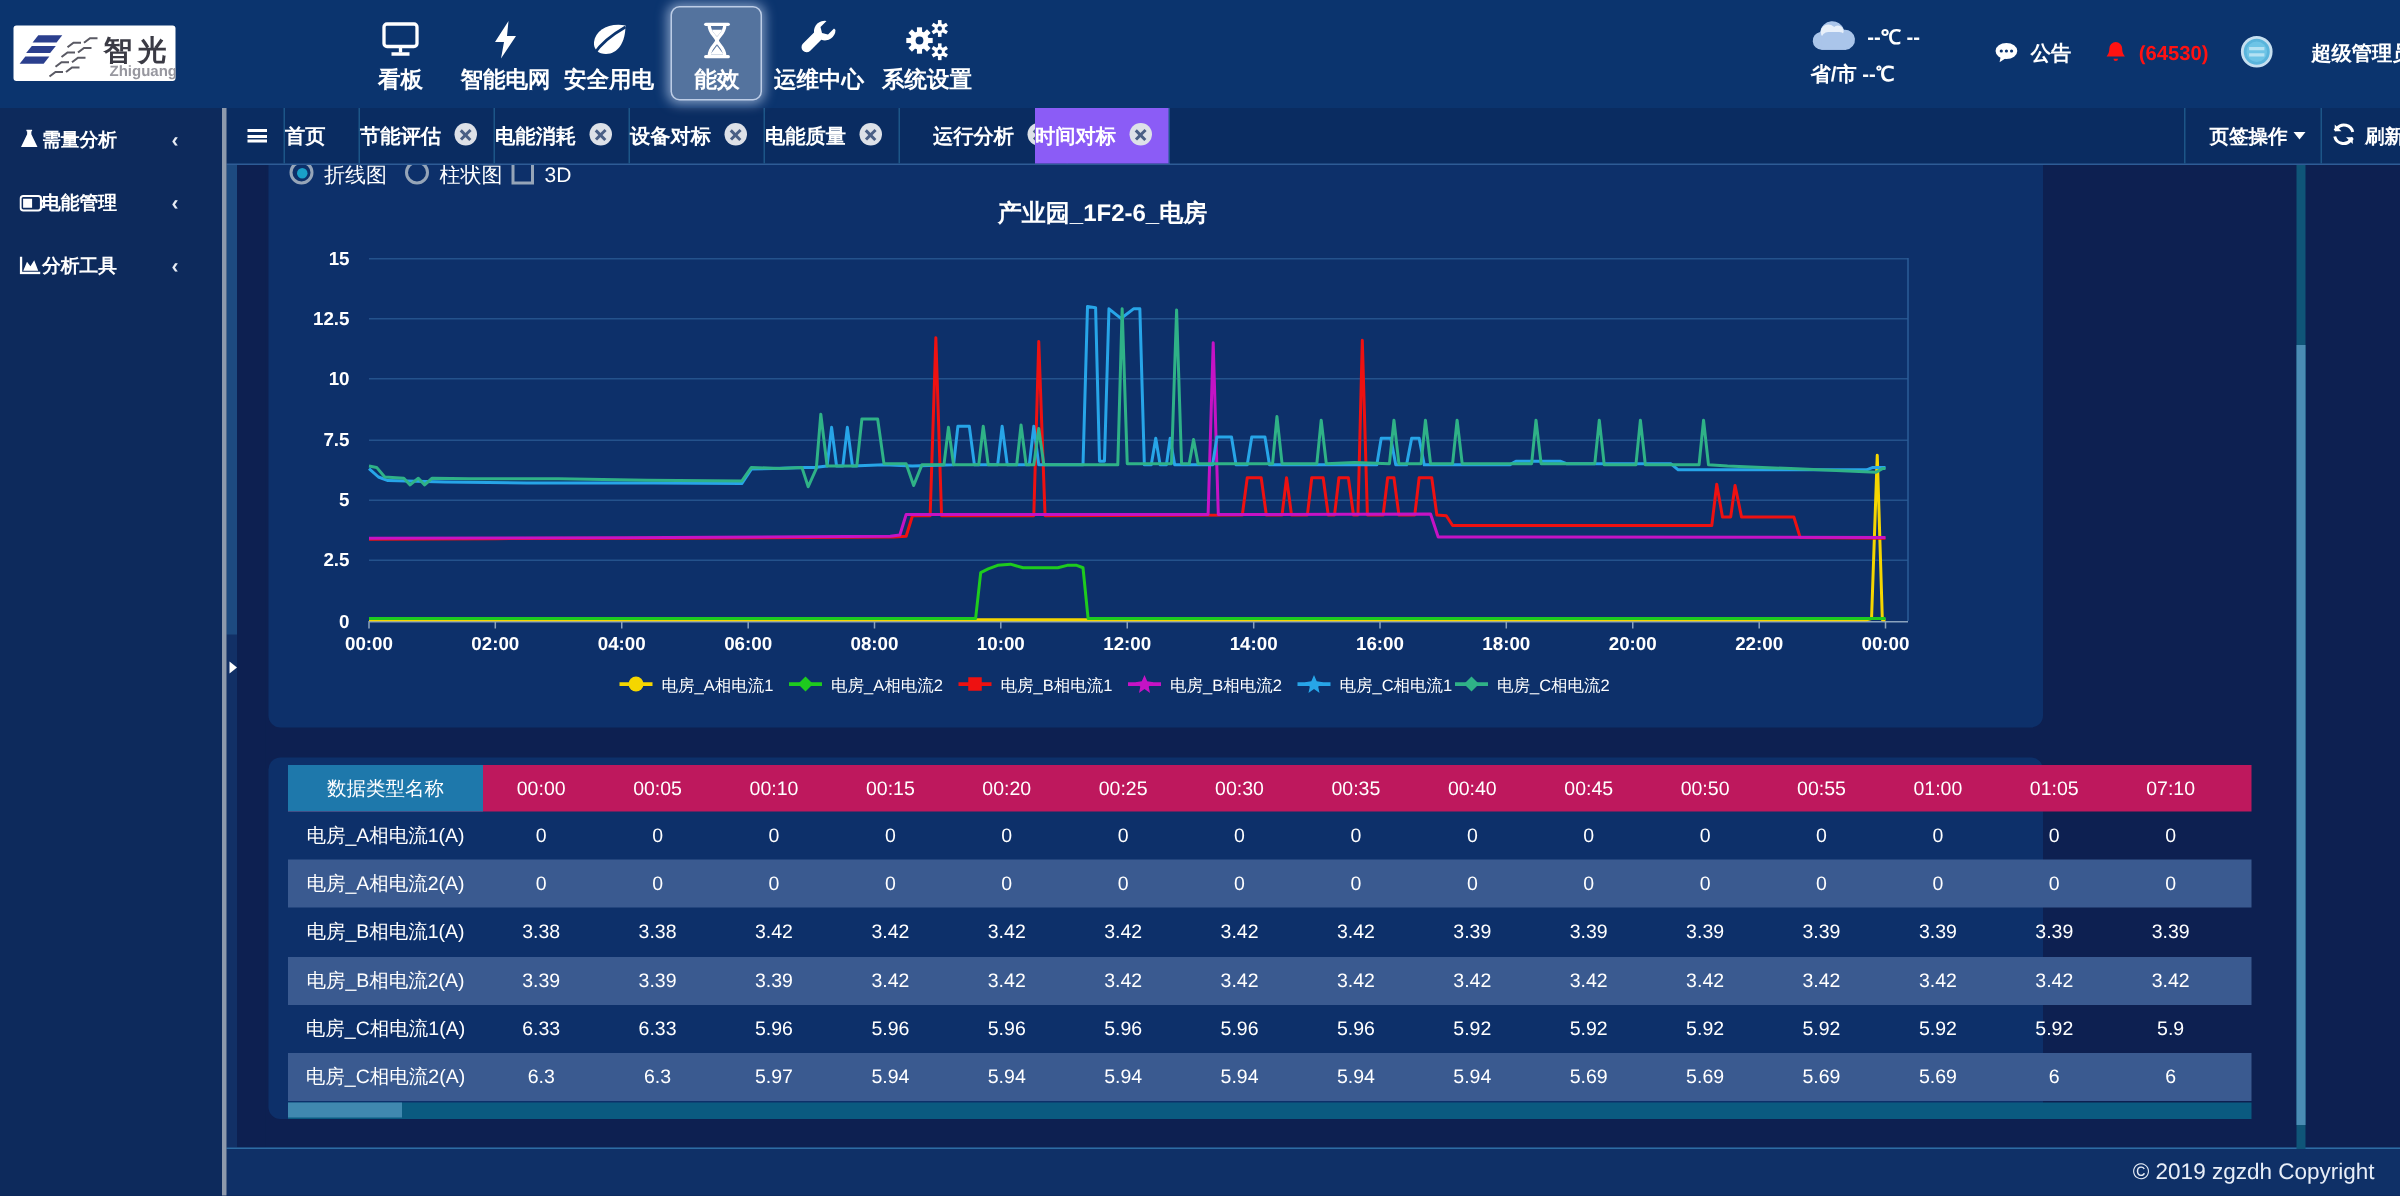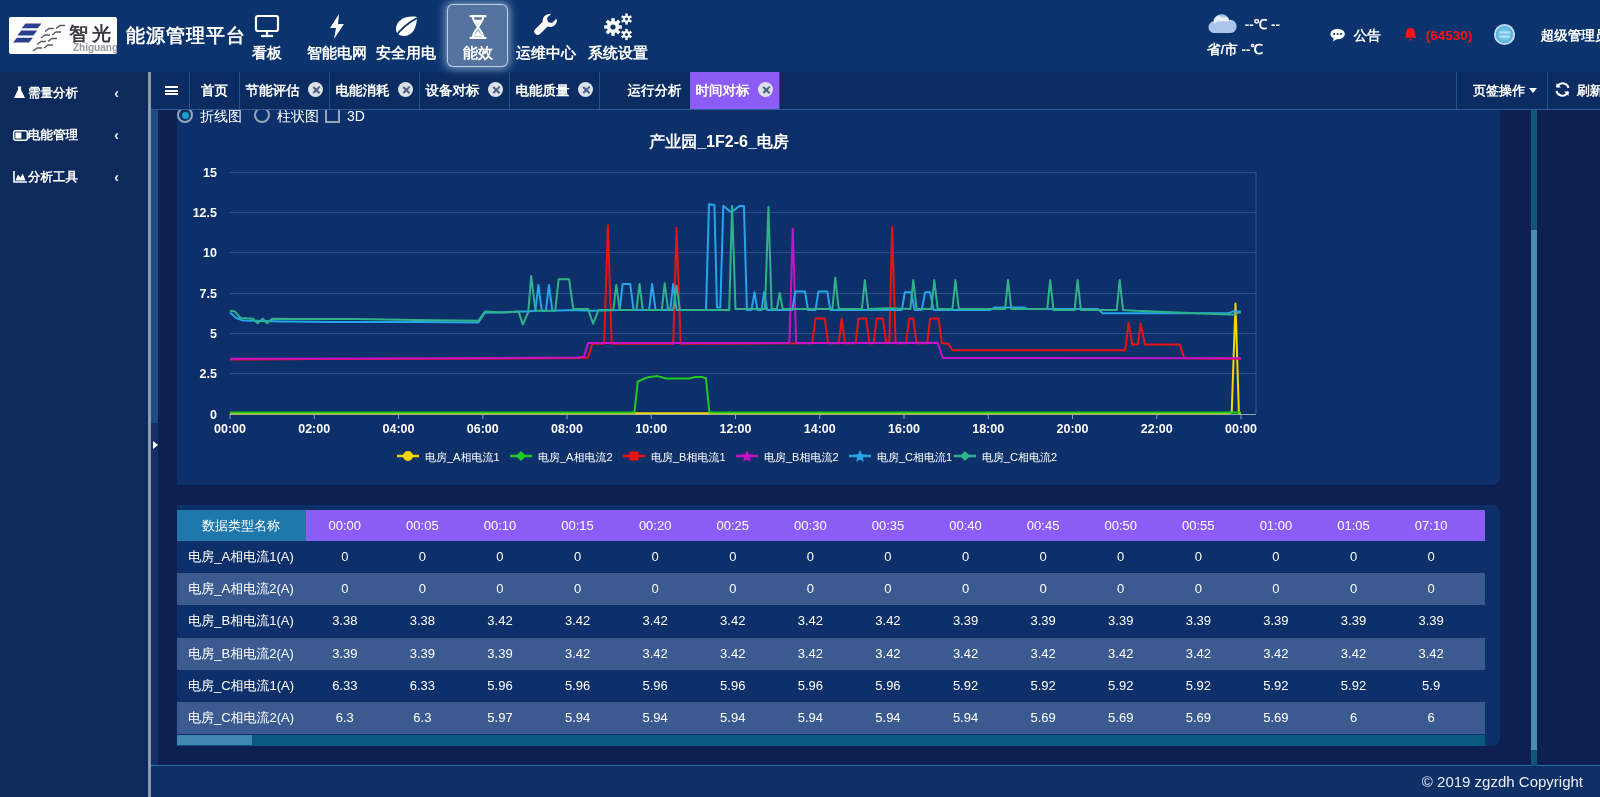--- a/index.html
+++ b/index.html
@@ -9,21 +9,21 @@
 #header{position:absolute;left:0;top:0;width:1600px;height:72px;background:#0b346e;z-index:30}
 #logo{position:absolute;left:9px;top:17px;width:108px;height:37px;background:#fff;border-radius:2px}
 #apptitle{position:absolute;left:126px;top:0;height:72px;line-height:72px;color:#fff;font-size:19px;font-weight:700;letter-spacing:1px}
 .mi{position:absolute;top:0;height:72px;text-align:center;color:#fff}
 .mi .ic{margin-top:13px;height:30px}
 .mi .tx{font-size:15px;font-weight:700;margin-top:1px}
 #misel{position:absolute;left:447px;top:4px;width:61px;height:63px;background:#54739e;border:1px solid rgba(215,228,248,.8);border-radius:6px;box-shadow:0 0 8px 2px rgba(205,222,248,.6)}
 .hr{position:absolute;top:0;height:72px;color:#fff;font-size:14px;font-weight:700;white-space:nowrap}
 
 #tabbar{position:absolute;left:151px;top:72px;width:1449px;height:38px;background:#0a2c61;border-bottom:1px solid #2e5c96;z-index:20}
-.tab{position:absolute;top:0;height:37px;line-height:37px;text-align:center;color:#fff;font-size:13.5px;font-weight:700;border-right:1px solid #1d5688}
+.tab{position:absolute;top:0;height:37px;line-height:37px;text-align:left;color:#fff;font-size:13.5px;font-weight:700;border-right:1px solid #1d5688}
 .tab.first{border-left:1px solid #1d5688}
 .tab.active{background:#8b5cf6}
 .xc{display:inline-block;width:15px;height:15px;background:#dde1e8;border-radius:50%;vertical-align:-2px;margin-left:5px;position:relative}
 .xc:before,.xc:after{content:"";position:absolute;left:3.2px;top:6.8px;width:8.6px;height:1.8px;background:#4a5f85}
 .xc:before{transform:rotate(45deg)}.xc:after{transform:rotate(-45deg)}
 #burger{position:absolute;left:13.5px;top:14px;width:13px;height:10px}
 #burger div{height:2px;background:#fff;margin-bottom:1.7px}
 .tbtn{position:absolute;top:0;height:37px;line-height:37px;color:#fff;font-size:13px;font-weight:700}
 .caret{display:inline-block;width:0;height:0;border-left:4.5px solid transparent;border-right:4.5px solid transparent;border-top:5.5px solid #fff;vertical-align:2px;margin-left:4px}
 
@@ -33,34 +33,34 @@
 .si .sic svg{display:block}
 .si .stx{position:absolute;left:28px}
 .si .chev{position:absolute;right:13px;top:0;font-size:14px;font-weight:700;color:#e7ecf4}
 #vsplit{position:absolute;left:148px;top:72px;width:3px;height:725px;background:#8d99ac;z-index:26}
 #lstrip{position:absolute;left:151px;top:110px;width:7px;height:655px;background:#123066;z-index:5}
 #lstrip .top{position:absolute;left:0;top:0;width:7px;height:313px;background:#1d4a80}
 #larrow{position:absolute;left:153px;top:441px;width:0;height:0;border-top:4.5px solid transparent;border-bottom:4.5px solid transparent;border-left:5px solid #fff;z-index:6}
 #gutter{position:absolute;left:158px;top:110px;width:19px;height:655px;background:#0d2051;z-index:4}
 
 #content{position:absolute;left:151px;top:110px;width:1449px;height:655px;background:#0d2051;z-index:1}
-.panel{position:absolute;left:12px;width:1337px;background:#0d306a;border-radius:8px}
+.panel{position:absolute;left:28px;width:1183px;background:#0d306a;border-radius:8px}
 #panel1{top:-10px;height:385px}
 #panel2{top:395px;height:241px}
 
 .rrow{position:absolute;top:7px;height:18px;color:#fff;font-size:14px}
 .radio{position:absolute;top:0;width:16px;height:16px;border:2px solid #96a5b8;border-radius:50%;background:transparent}
 .radio.on:after{content:"";position:absolute;left:2.5px;top:2.5px;width:7px;height:7px;border-radius:50%;background:#19a0c8}
 .cbox{position:absolute;top:1px;width:15px;height:15px;border:2px solid #96a5b8}
 .rlab{position:absolute;top:1px;font-size:14px}
 #ctitle{position:absolute;left:476px;top:32px;width:160px;text-align:center;color:#fff;font-size:16px;font-weight:700}
 
 #tbl{position:absolute;left:13px;top:5px;width:1309px}
 .tr{display:flex;height:32.2px;line-height:32.2px;color:#fff;font-size:13px}
-.tr.th{height:31px;line-height:31px;background:#8b5cf6}
+.tr.th{height:31px;line-height:31px;background:#be185d}
 .tr.th .c0{background:#1e78ab}
 .tr.even{background:#3a5a90}
 .tr .c0{width:130px;text-align:center;flex:none}
 .tr .ct{width:77.6px;text-align:center;flex:none}
 #hscroll{position:absolute;left:13px;top:230px;width:1309px;height:10.5px;background:#0a5a80}
 #hthumb{position:absolute;left:0;top:0;width:76px;height:10px;background:#4088af}
 
 #footer{position:absolute;left:151px;top:765px;width:1449px;height:32px;background:#0f3067;border-top:1px solid #2e6ca3;z-index:10}
 #footer .cp{position:absolute;right:17px;top:7px;color:#e8eef8;font-size:15px}
 #vscroll{position:absolute;left:1531px;top:110px;width:6px;height:656px;background:#0f5578;z-index:15}
@@ -83,21 +83,20 @@
           <path d="M43 18 l4 -3 h5"></path>
         <path d="M28 27.5 l4 -3 h5"></path>
           <path d="M39 24.5 l4 -3 h5"></path>
         <path d="M24 34 l4 -3 h5"></path>
           <path d="M35 31 l4 -3 h5"></path>
       </g>
       <text x="60" y="23" font-size="19" font-weight="700" fill="#3a3a44" letter-spacing="4" font-family="Liberation Sans,sans-serif">智光</text>
       <text x="64" y="33.5" font-size="10" font-weight="700" fill="#97979f" font-family="Liberation Sans,sans-serif">Zhiguang</text>
       </svg>
   </div>
-  <div id="apptitle">能源管理平台</div>
   <div id="misel"></div>
   <div class="mi" style="left:237px;width:60px">
     <div class="ic"><svg width="28" height="26" viewBox="0 0 28 26">
           <rect x="3" y="3" width="22" height="15" rx="2" stroke="#fff" stroke-width="2.2" fill="none"></rect>
           <line x1="14" y1="18" x2="14" y2="22" stroke="#fff" stroke-width="2.2"></line>
           <line x1="8" y1="23" x2="20" y2="23" stroke="#fff" stroke-width="2.2"></line>
         </svg></div>
     <div class="tx">看板</div>
   </div>
   <div class="mi" style="left:300px;width:74px">

